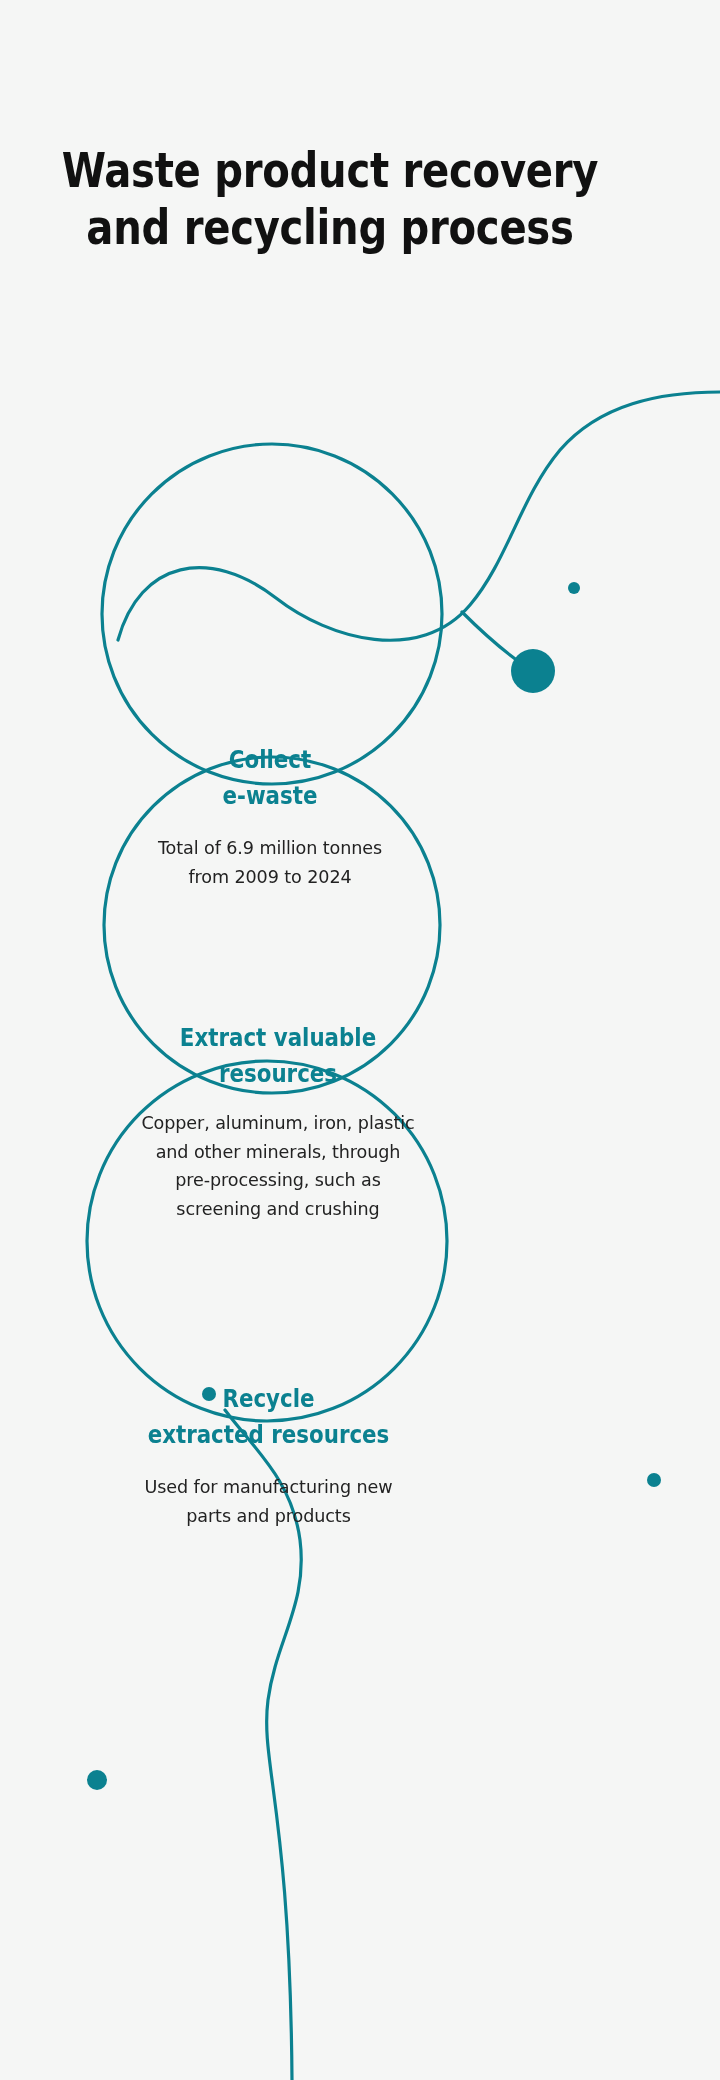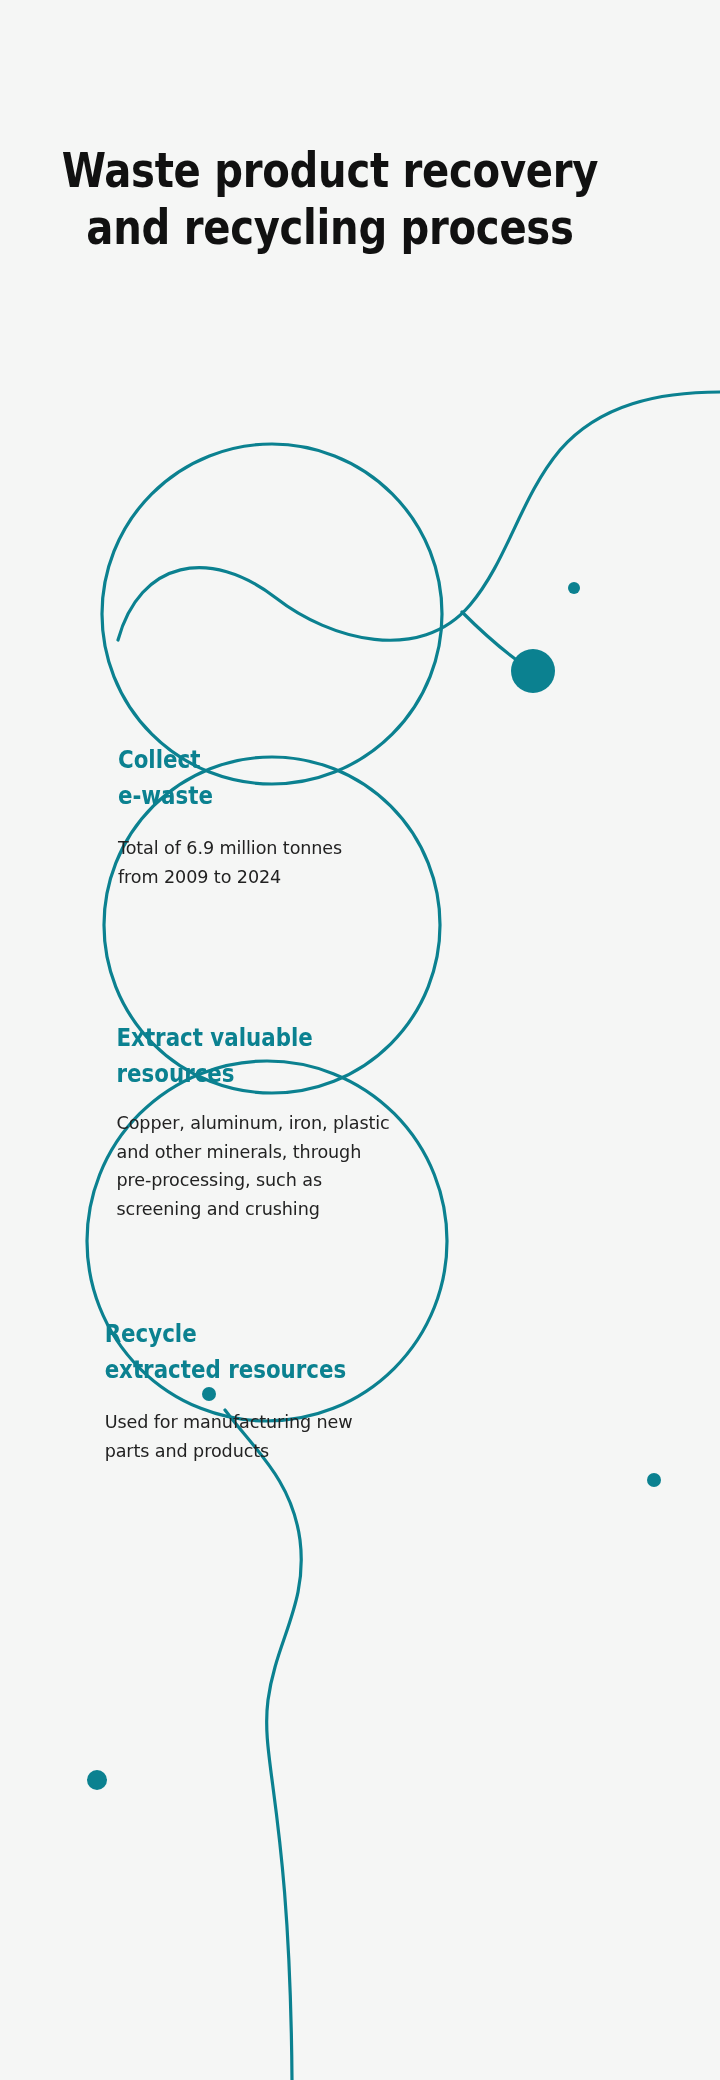--- a/index.html
+++ b/index.html
@@ -42,21 +42,21 @@
     letter-spacing: -0.3px;
     color: #111111;
     white-space: nowrap;
     transform: scaleX(0.93);
     transform-origin: center;
   }
 
   
   .node {
     position: absolute;
-    text-align: left;
+    text-align: center;
   }
   .node-heading {
     font-family: "DejaVu Sans Condensed", "Liberation Sans Narrow", "Liberation Sans", sans-serif;
     font-weight: 700;
     color: #0b8190;
     font-size: 25px;
     line-height: 36px;
     letter-spacing: 0px;
     transform: scaleX(0.95);
   }
@@ -67,21 +67,21 @@
     font-size: 18.5px;
     line-height: 28.5px;
     letter-spacing: -0.1px;
     transform: scaleX(0.95);
   }
   .gap-sm { height: 20px; }
   .gap-md { height: 17px; }
 
   #node1 { left: 110px; top: 742px; width: 320px; }
   #node2 { left: 108px; top: 1020px; width: 340px; }
-  #node3 { left: 96px; top: 1316px; width: 345px; }
+  #node3 { left: 96px; top: 1381px; width: 345px; }
 </style>
 </head>
 <body>
 
 <div id="canvas">
 
   <svg id="art" viewBox="0 0 720 2080" xmlns="http://www.w3.org/2000/svg">
 
     <path d="M 720 392
              C 660 392, 600 404, 560 450

